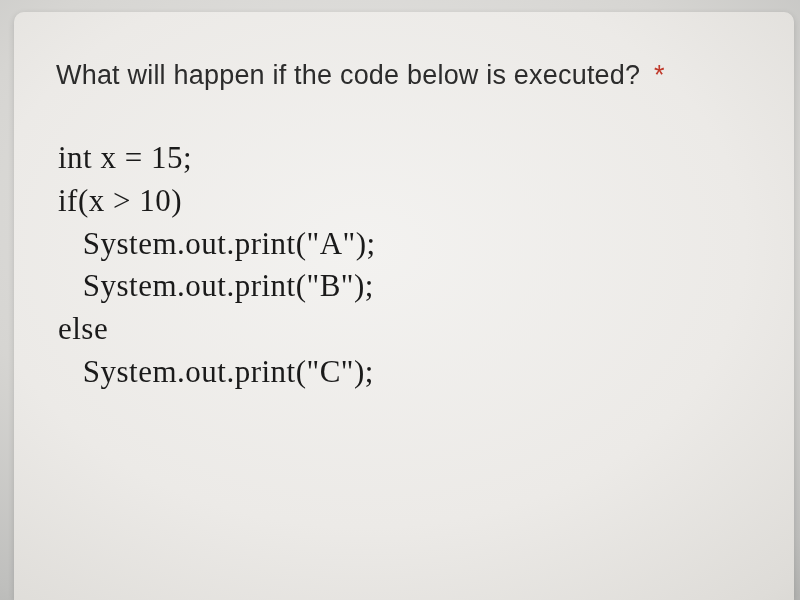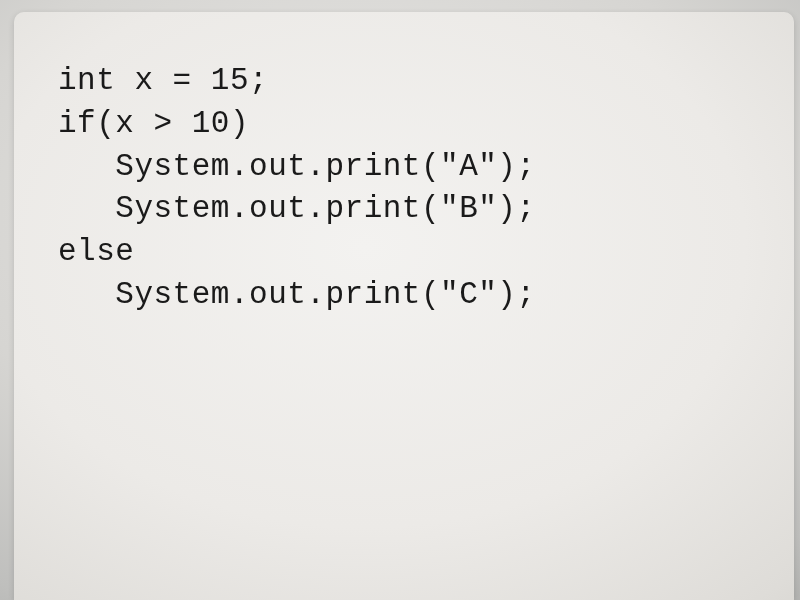--- a/index.html
+++ b/index.html
@@ -40,21 +40,21 @@
     font-size: 27px;
     color: #2c2c2c;
     letter-spacing: 0.2px;
     margin-bottom: 46px;
   }
   .question .asterisk {
     color: #c0392b;
     margin-left: 6px;
   }
   .code {
-    font-family: Liberation Mono, monospace;
+    font-family: Liberation Serif, serif;
     font-size: 31px;
     line-height: 1.38;
     color: #1a1a1a;
     white-space: pre;
     margin-left: 2px;
     margin-bottom: 60px;
     letter-spacing: 0.5px;
   }
   .answer-wrap {
     margin-top: 8px;
@@ -71,20 +71,24 @@
   }
   .answer-input::placeholder {
     color: #8a8a88;
   }
 </style>
 </head>
 <body>
 
 <div class="card">
 
+  <div class="question">
+    <span>What will happen if the code below is executed?</span>
+    <span class="asterisk">*</span>
+  </div>
 
   <div class="code"><span>int x = 15;</span>
 <span>if(x &gt; 10)</span>
 <span>   System.out.print("A");</span>
 <span>   System.out.print("B");</span>
 <span>else</span>
 <span>   System.out.print("C");</span></div>
 
 
 </div>

